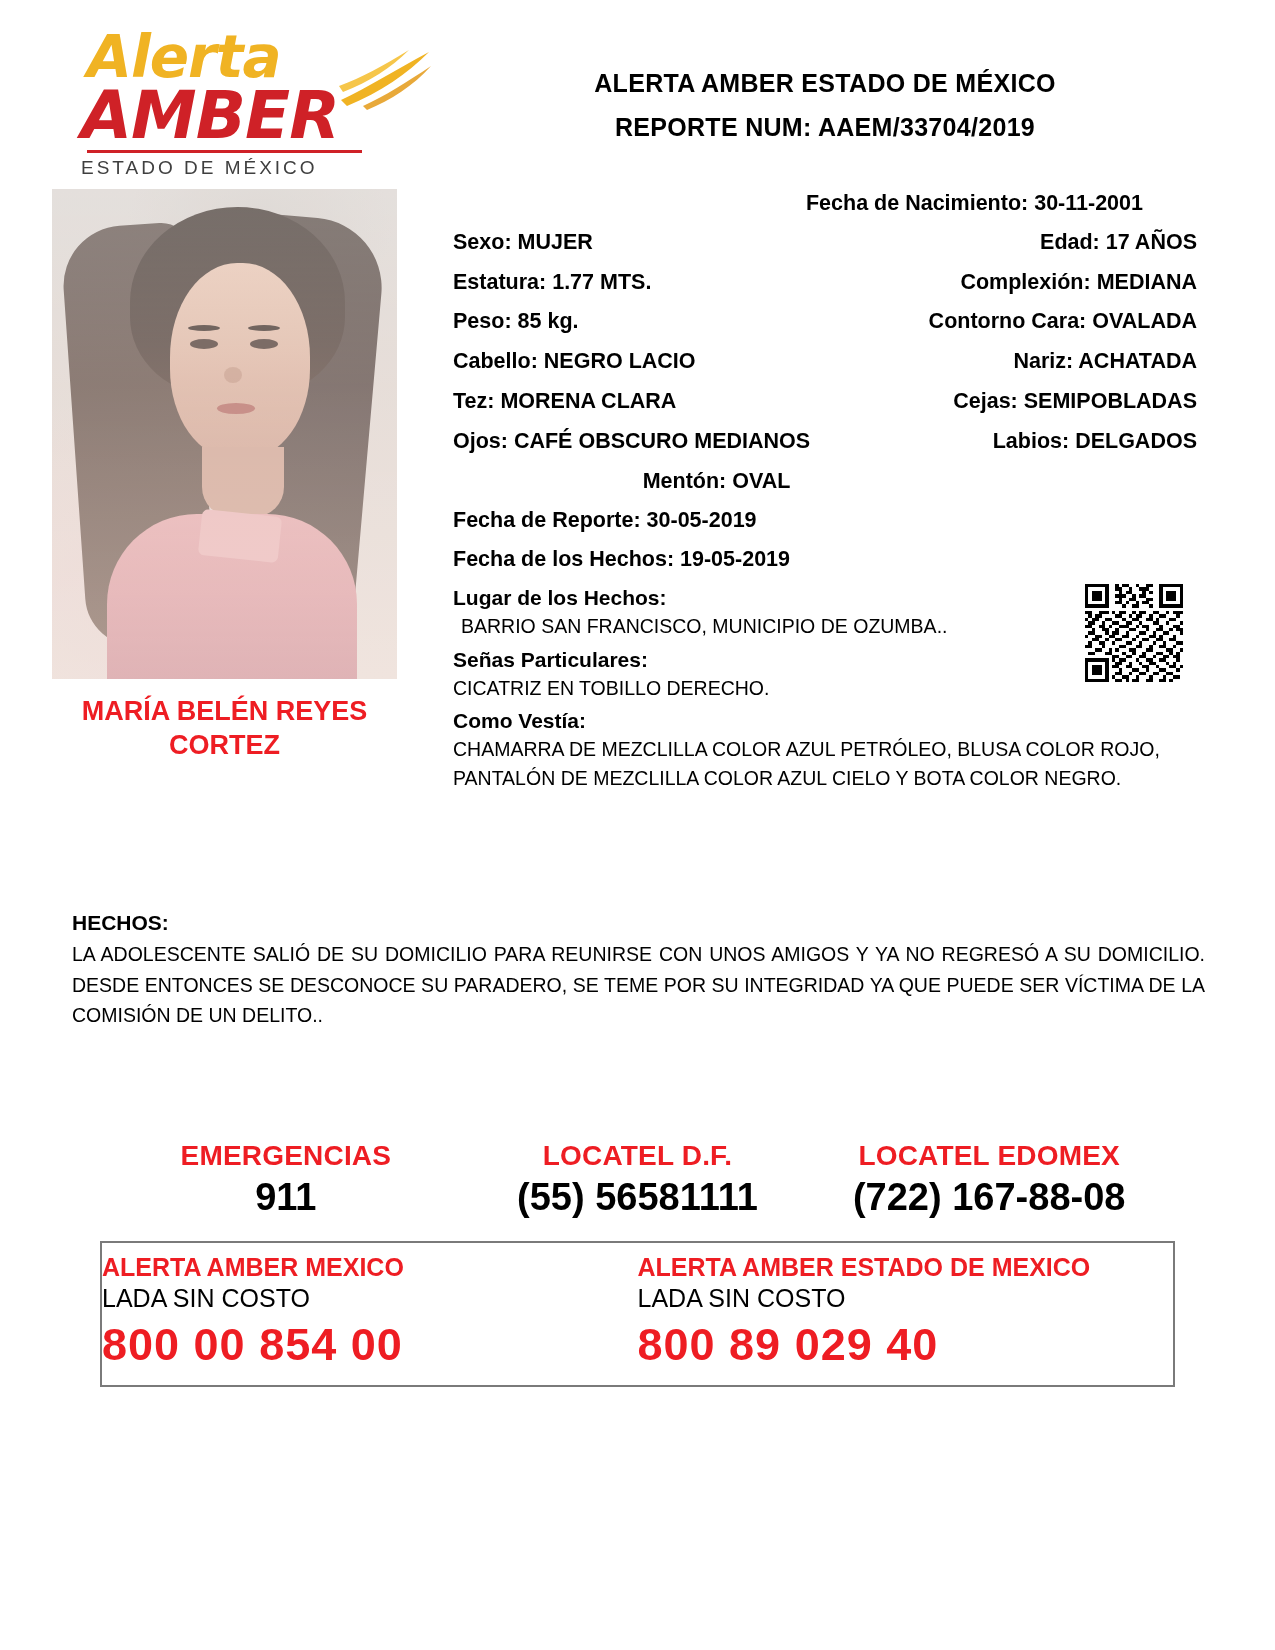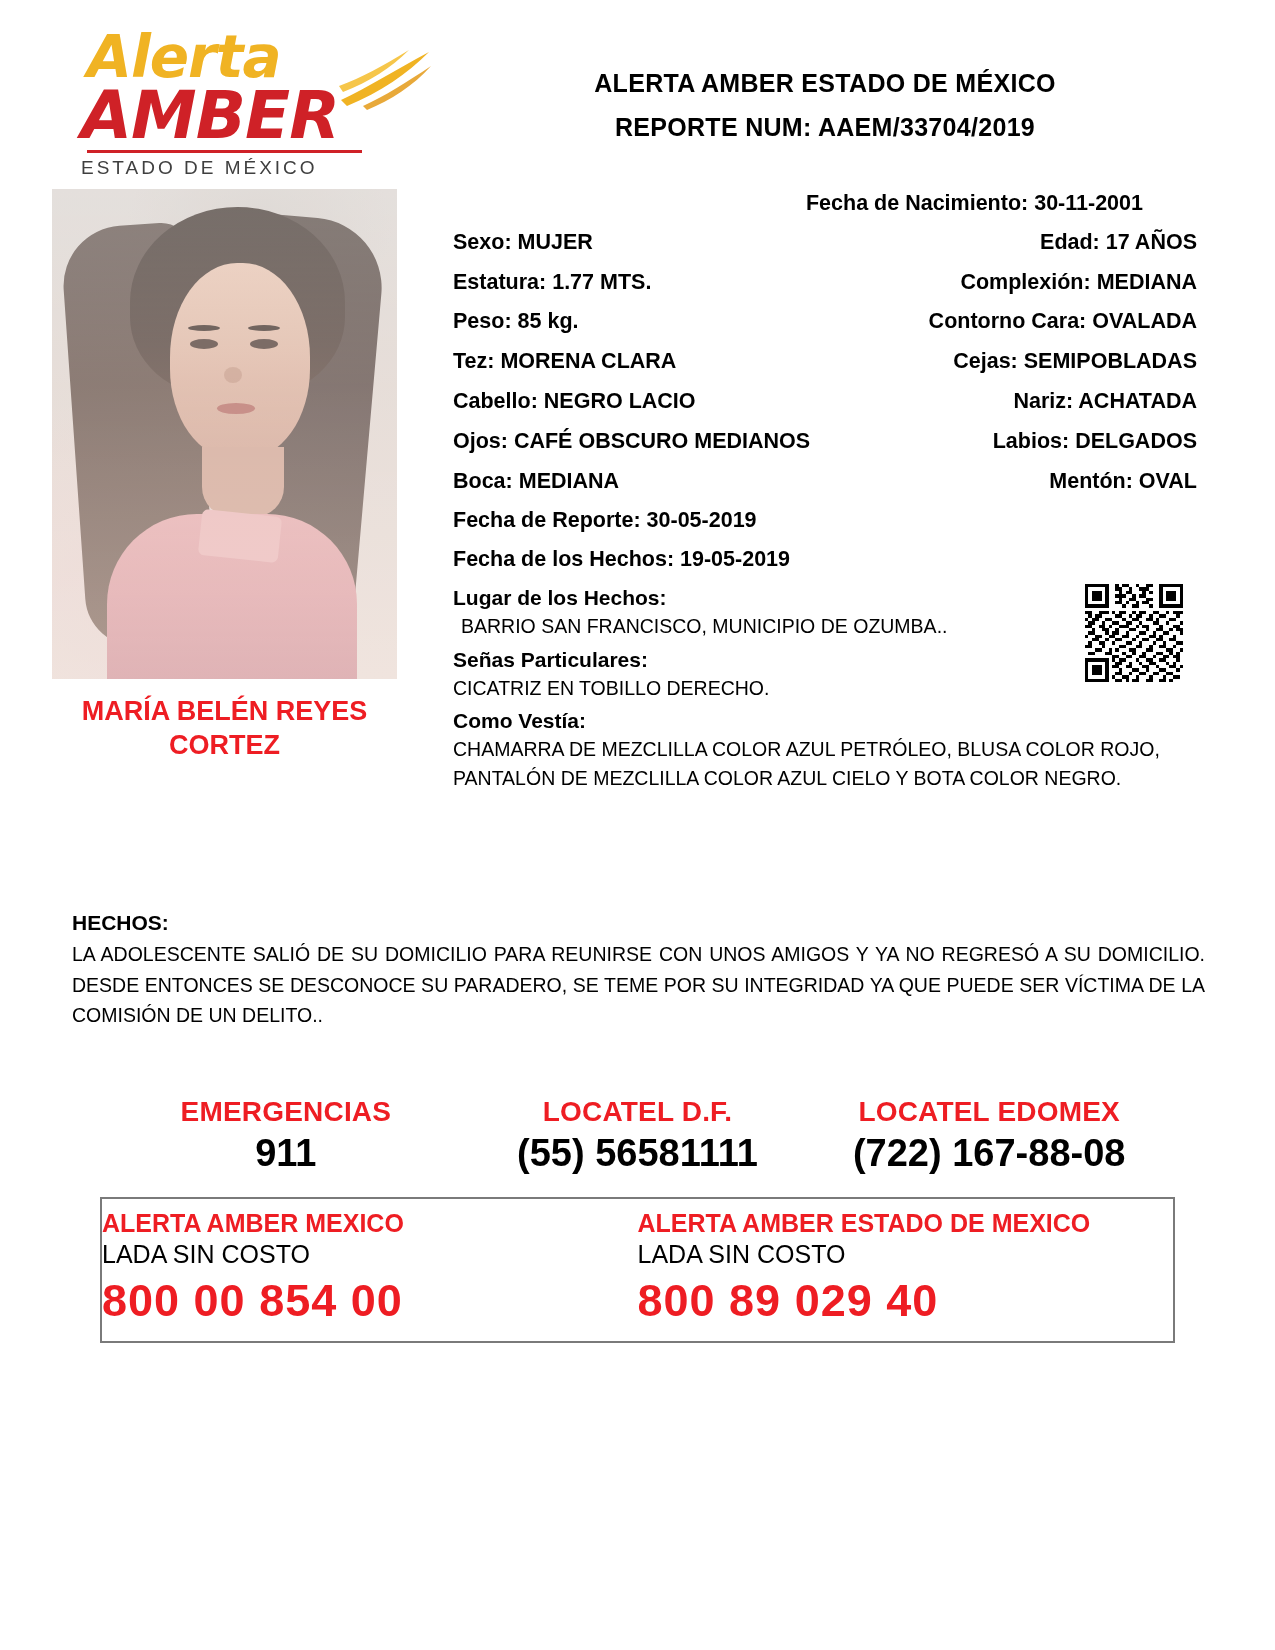--- a/index.html
+++ b/index.html
@@ -250,21 +250,21 @@
   }
   .hechos-body {
     font-size: 19.5px;
     line-height: 1.55;
     text-align: justify;
   }
 
   
   .phones {
     display: flex;
-    margin-top: 66px;
+    margin-top: 110px;
     padding: 0 110px;
     text-align: center;
   }
   .phone-col { flex: 1; }
   .phone-label {
     color: #ee1d23;
     font-size: 28px;
     font-weight: bold;
     letter-spacing: 0.2px;
   }
@@ -378,56 +378,52 @@
         <span>85 kg.</span>
       </div>
       <div class="dright">
         <span class="lbl">Contorno Cara:</span>
         <span>OVALADA</span>
       </div>
     </div>
 
     <div class="drow">
       <div class="dleft">
+        <span class="lbl">Cabello:</span>
+        <span>NEGRO LACIO</span>
+      </div>
+      <div class="dright">
+        <span class="lbl">Nariz:</span>
+        <span>ACHATADA</span>
+      </div>
+    </div>
+
+    <div class="drow">
+      <div class="dleft">
         <span class="lbl">Tez:</span>
         <span>MORENA CLARA</span>
       </div>
       <div class="dright">
         <span class="lbl">Cejas:</span>
         <span>SEMIPOBLADAS</span>
-      </div>
-    </div>
-
-    <div class="drow">
-      <div class="dleft">
-        <span class="lbl">Cabello:</span>
-        <span>NEGRO LACIO</span>
-      </div>
-      <div class="dright">
-        <span class="lbl">Nariz:</span>
-        <span>ACHATADA</span>
       </div>
     </div>
 
     <div class="drow">
       <div class="dleft">
         <span class="lbl">Ojos:</span>
         <span>CAFÉ OBSCURO MEDIANOS</span>
       </div>
       <div class="dright">
         <span class="lbl">Labios:</span>
         <span>DELGADOS</span>
       </div>
     </div>
 
     <div class="drow">
-      <div class="dleft">
-        <span class="lbl">Boca:</span>
-        <span>MEDIANA</span>
-      </div>
       <div class="dright">
         <span class="lbl">Mentón:</span>
         <span>OVAL</span>
       </div>
     </div>
 
     <div class="date-row">
       <span>Fecha de Reporte:</span>
       <span>30-05-2019</span>
     </div>

